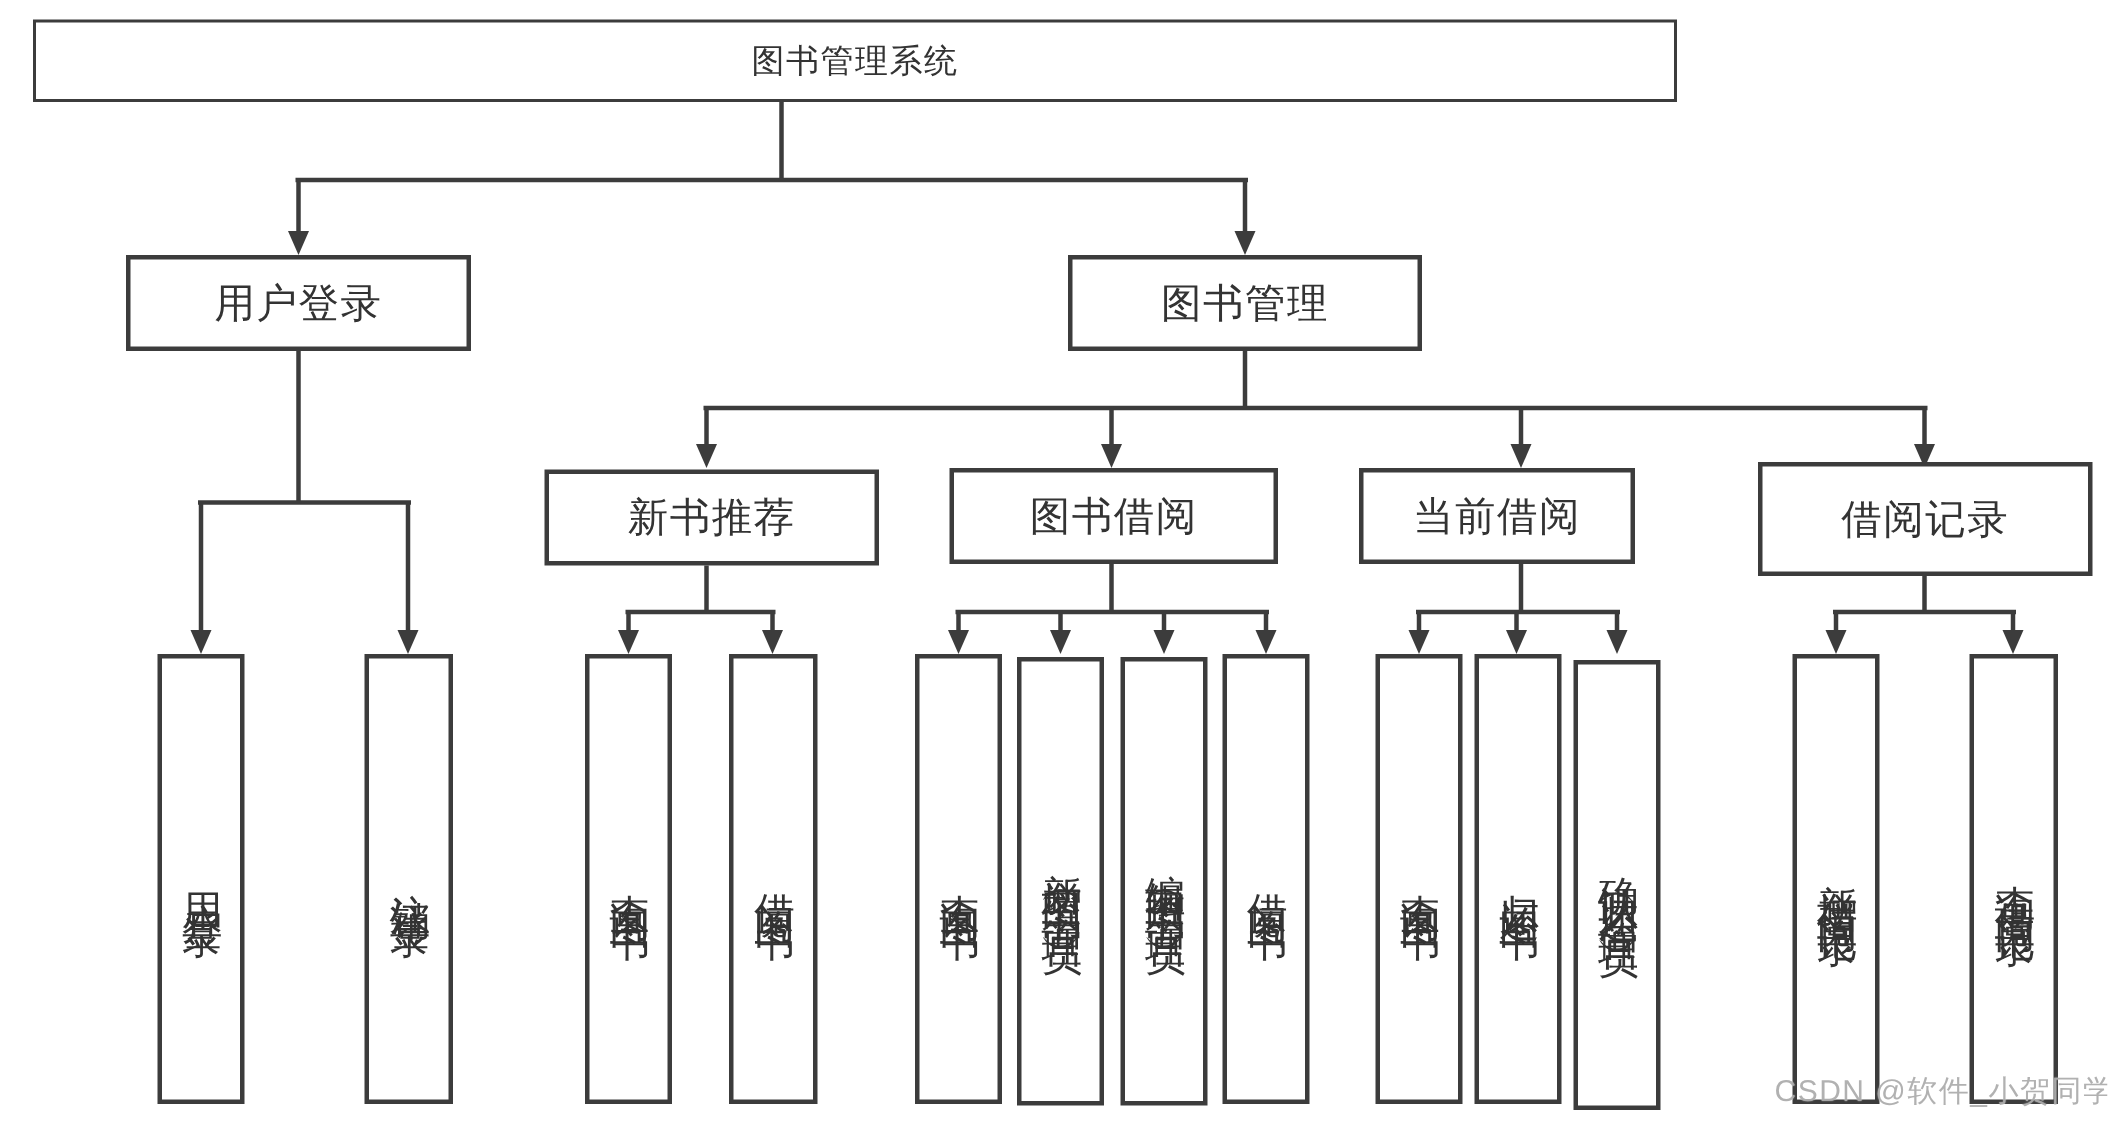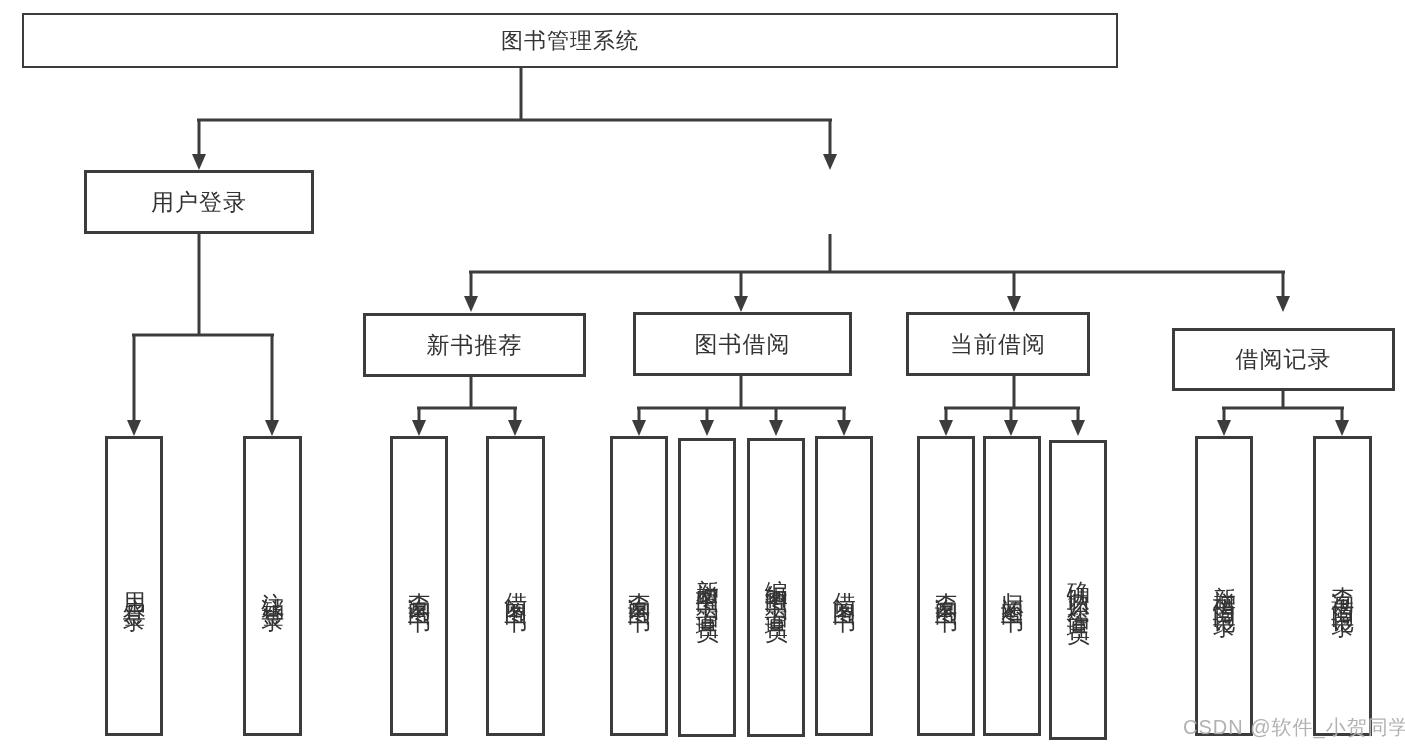--- a/index.html
+++ b/index.html
@@ -13,21 +13,21 @@
   #wires{position:absolute;left:0;top:0;width:1405px;height:747px;}
   .node{
     position:absolute;
     box-sizing:border-box;
     border:3px solid #3c3c3c;
     background:#ffffff;
     color:#333333;
     display:flex;
     align-items:center;
     justify-content:center;
-    font-size:23px;
+    font-size:27px;
     letter-spacing:1px;
     z-index:2;
   }
   .node.root{border-width:2px;font-size:22px;}
   .leaf span{
     writing-mode:vertical-rl;
     text-orientation:mixed;
     letter-spacing:6px;
     line-height:1.1;
     white-space:nowrap;
@@ -122,25 +122,26 @@
         <polygon points="1217,420 1231,420 1224,436" stroke="none"></polygon>
         <line x1="1342" y1="407" x2="1342" y2="421" fill="none"></line>
         <polygon points="1335,420 1349,420 1342,436" stroke="none"></polygon>
       </g>
     </g>
   </svg>
 
   <div class="node root" style="left:22px;top:13px;width:1096px;height:55px;">图书管理系统</div>
 
   <div class="node" style="left:84px;top:170px;width:230px;height:64px;">用户登录</div>
+  <div class="node" style="left:712px;top:170px;width:236px;height:64px;">图书管理</div>
 
   <div class="node" style="left:363px;top:313px;width:223px;height:64px;">新书推荐</div>
   <div class="node" style="left:633px;top:312px;width:219px;height:64px;">图书借阅</div>
   <div class="node" style="left:906px;top:312px;width:184px;height:64px;">当前借阅</div>
-  <div class="node" style="left:1172px;top:328px;width:223px;height:63px;">借阅记录</div>
+  <div class="node" style="left:1172px;top:308px;width:223px;height:76px;">借阅记录</div>
 
   <div class="node leaf" style="left:105px;top:436px;width:58px;height:300px;">
     <span>用户登录</span>
   </div>
   <div class="node leaf" style="left:243px;top:436px;width:59px;height:300px;">
     <span>注销登录</span>
   </div>
 
   <div class="node leaf" style="left:390px;top:436px;width:58px;height:300px;">
     <span>查询图书</span>

